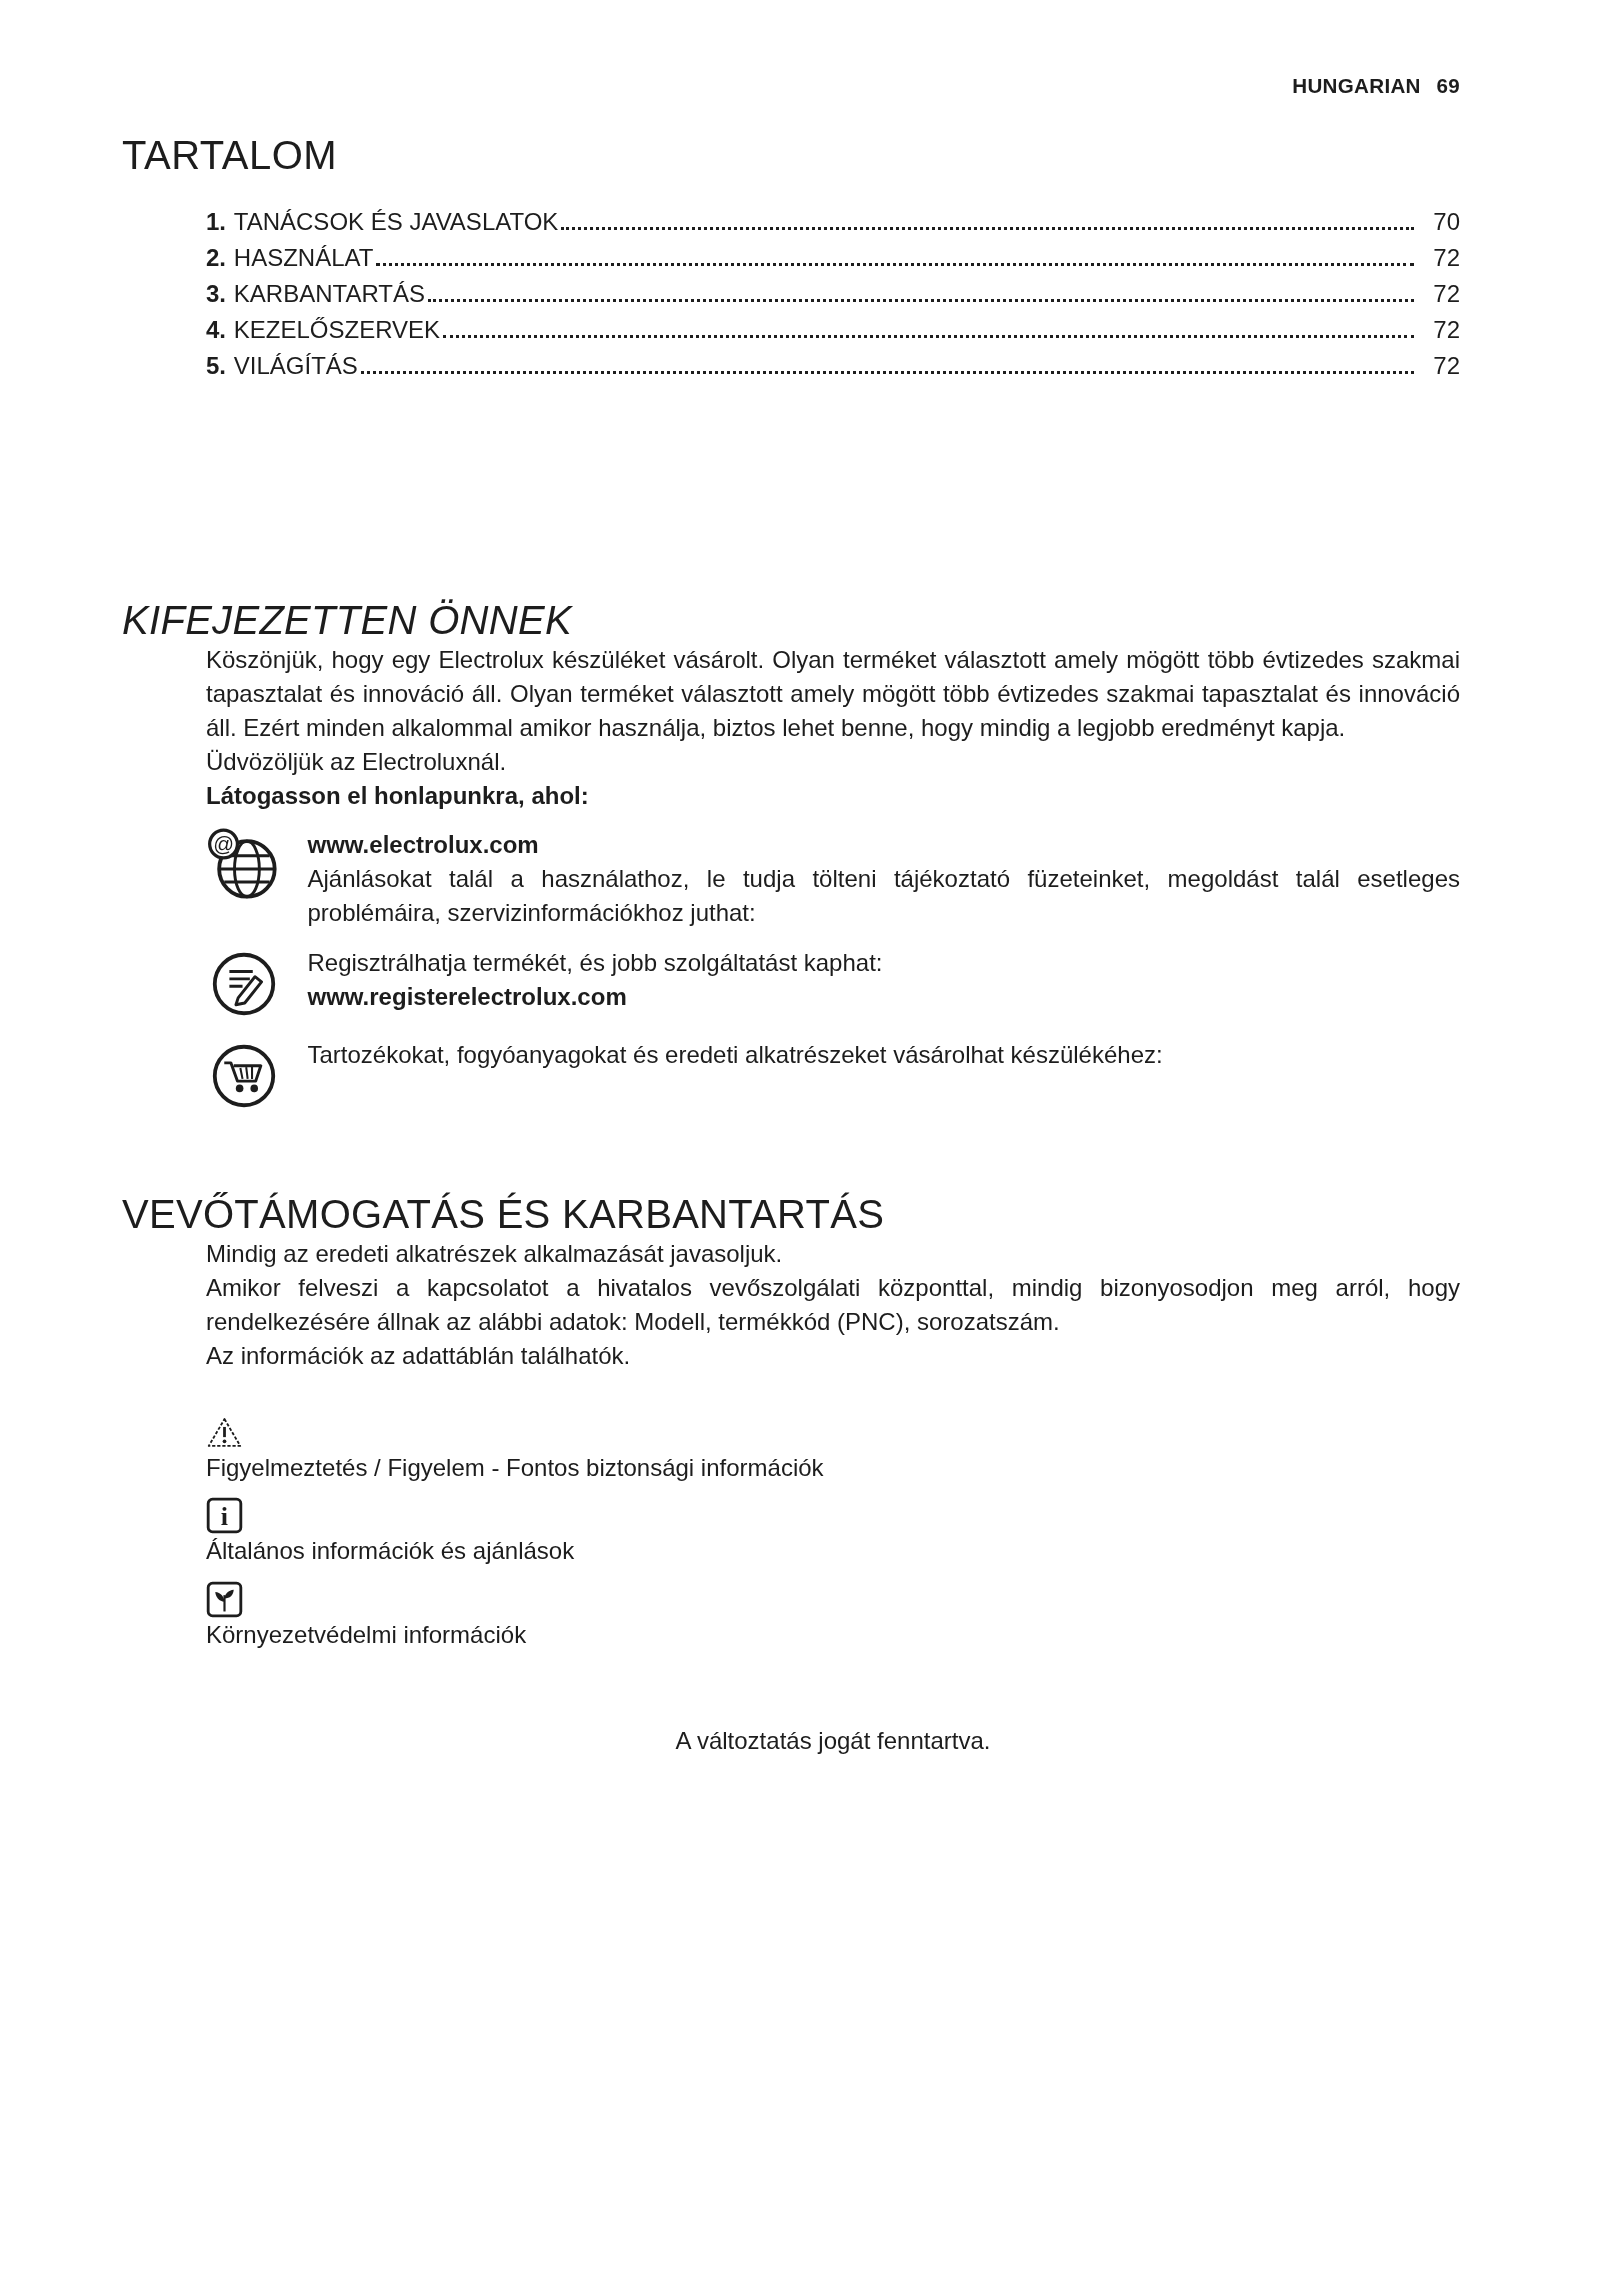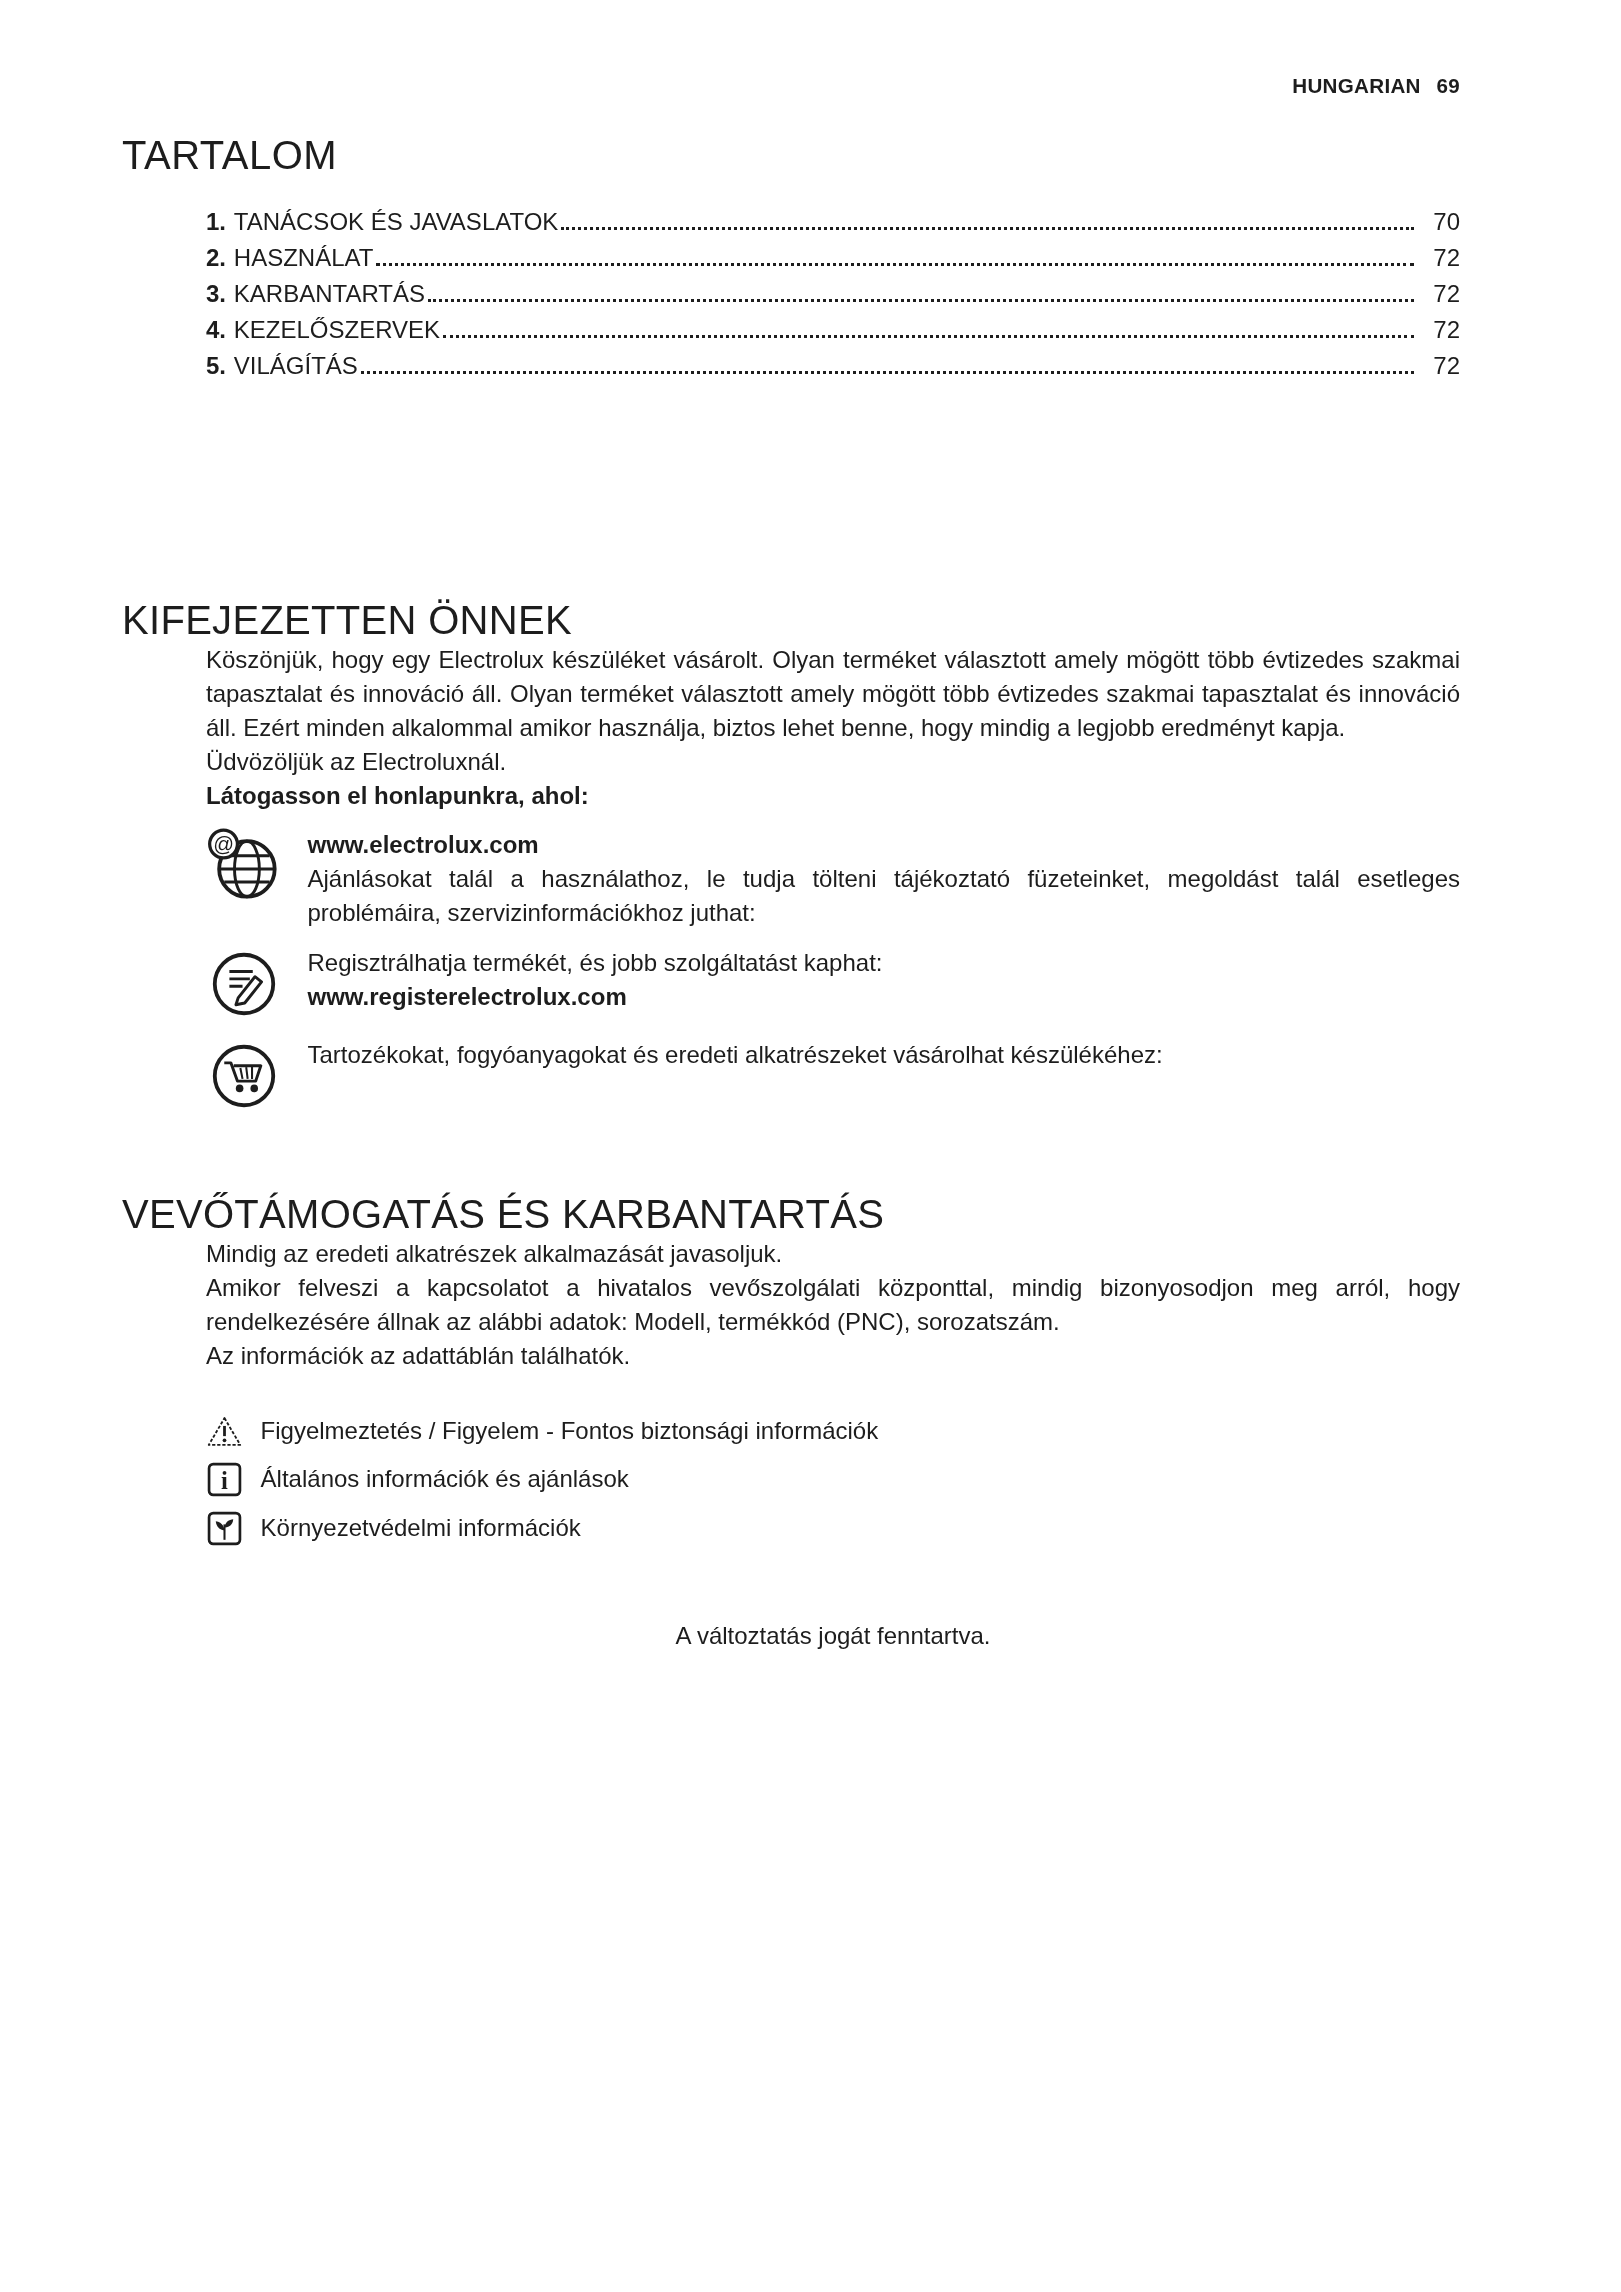--- a/index.html
+++ b/index.html
@@ -39,21 +39,21 @@
     height:2.9px; margin:0 2.9px;
     border-bottom:3.1px dotted #1d1d1d;
   }
   .toc-page { min-width:43px; text-align:right; }
 
   h2.section-title {
     font-size:40px;
     font-weight:400;
     letter-spacing:0.3px;
   }
-  #for-you-title { margin-top:214px; }
+  #for-you-title { margin-top:214px;font-style:italic; }
   #support-title { margin-top:78px; }
 
   .indent { margin-left:84px; }
   .body-text {
     font-size:24px;
     line-height:34px;
     text-align:justify;
   }
   .b { font-weight:bold; }
 
@@ -62,21 +62,21 @@
   .link-icon svg { width:100%; height:100%; }
   .link-body { flex:1 1 auto; }
   .link-url { font-weight:bold; text-align:left; }
 
   .support-block p + p { margin-top:0; }
 
   .notices { margin-top:41px; }
   .notice-row {
     display:flex; align-items:flex-start;
     margin-top:13.7px;
-    font-size:24px; line-height:33px;
+    font-size:24px; line-height:33px;flex-direction:column;
   }
   .notice-icon { flex:0 0 37px; width:37px; height:35px; margin-right:17.6px; margin-top:0; }
   .notice-icon svg { width:100%; height:100%; }
 
   .footer-line { margin-top:73px; text-align:center; }
 </style>
 </head>
 <body>
 
 <div class="page">

